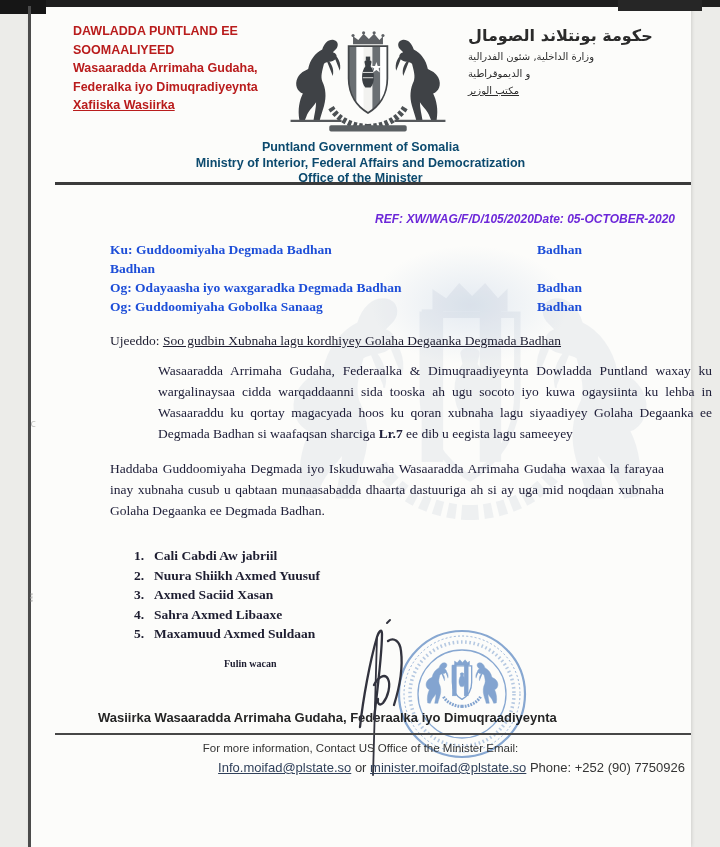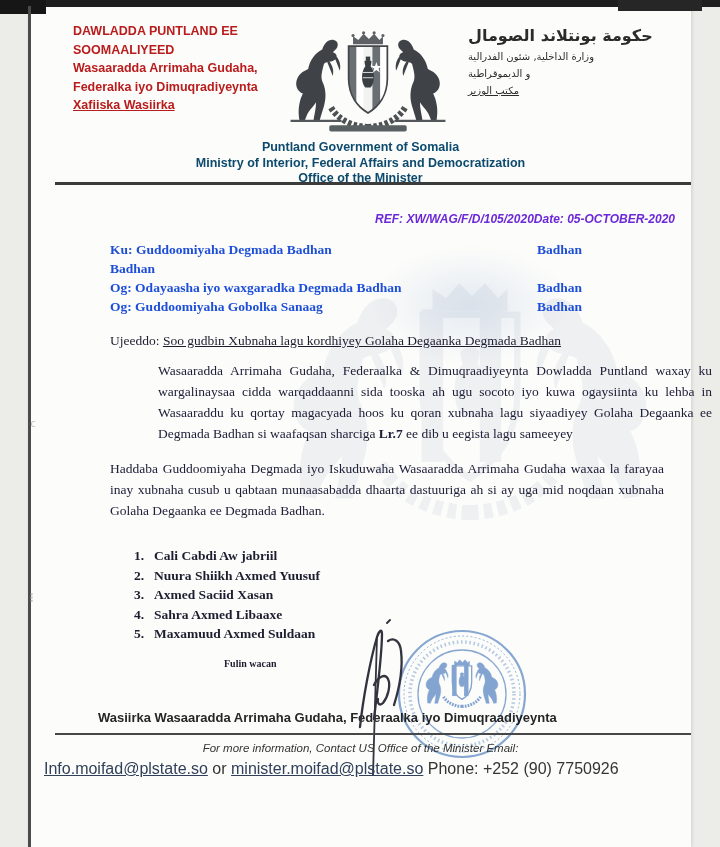--- a/index.html
+++ b/index.html
@@ -61,23 +61,23 @@
   .member-row .no { width:20px; }
   .member-row .nm { }
 
   .sig-closing { position:absolute; left:176px; top:658px; font-family:"Liberation Serif",serif;
                  font-weight:bold; font-size:10px; color:#1d1d30;margin-left:48px; }
   .sig-name { position:absolute; left:118px; top:684px; font-family:"Liberation Serif",serif;
               font-weight:bold; font-size:13.5px; color:#1d1d30; }
   .sig-title { position:absolute; left:98px; top:710px; font-weight:bold; font-size:13px; color:#262626; }
 
   .footer1 { position:absolute; left:30px; top:742px; width:661px; text-align:center;
-             font-size:11.5px; color:#343434;font-style:italic; }
-  .footer2 { position:absolute; left:44px; top:760px; width:661px; text-align:left;
-             font-size:16px; color:#343434; }
+             font-size:11.5px; color:#343434; }
+  .footer2 { position:absolute; left:24px; top:760px; width:661px; text-align:right;
+             font-size:13px; color:#343434; }
   .footer2 .mail { text-decoration:underline; color:#30405a; }
 
   .stamp { position:absolute; left:392px; top:624px; width:140px; height:140px;
            opacity:.8; mix-blend-mode:multiply; }
   .signature-svg { position:absolute; left:330px; top:615px; width:100px; height:165px; }
   .watermark { position:absolute; left:255px; top:255px; width:430px; height:300px;
                opacity:.10; color:#7d90ad; }
   .wash { position:absolute; left:370px; top:245px; width:200px; height:120px;
           background:radial-gradient(ellipse at center, rgba(120,155,205,.18), rgba(120,155,205,0) 70%); }
 </style>

